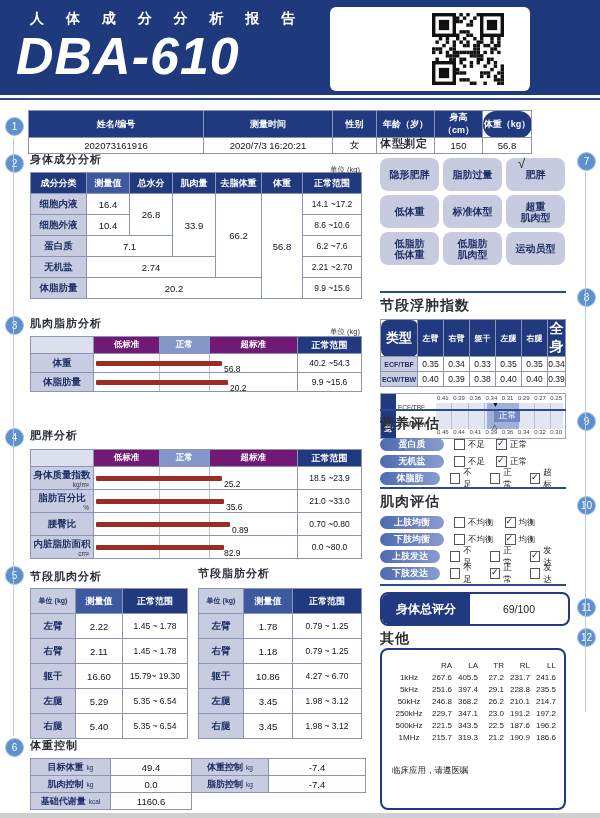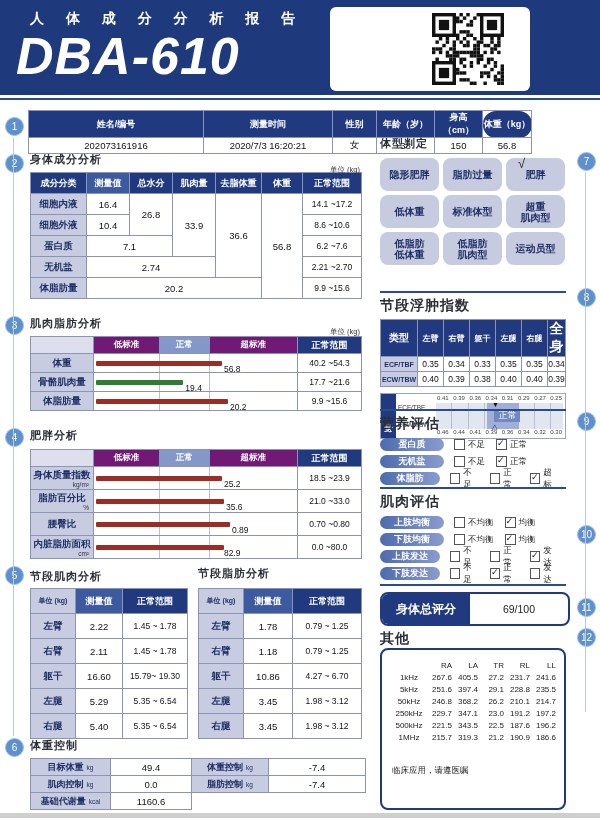--- a/index.html
+++ b/index.html
@@ -244,21 +244,21 @@
 
 <div class="num" style="top:117px;left:5px;">1</div>
 <div class="num" style="top:154px;left:5px;">2</div>
 <div class="num" style="top:316px;left:5px;">3</div>
 <div class="num" style="top:428px;left:5px;">4</div>
 <div class="num" style="top:566px;left:5px;">5</div>
 <div class="num" style="top:738px;left:5px;">6</div>
 <div class="num" style="top:152px;left:577px;">7</div>
 <div class="num" style="top:288px;left:577px;">8</div>
 <div class="num" style="top:412px;left:577px;">9</div>
-<div class="num" style="top:496px;left:577px;margin-top:29px;">10</div>
+<div class="num" style="top:496px;left:577px;">10</div>
 <div class="num" style="top:598px;left:577px;">11</div>
 <div class="num" style="top:628px;left:577px;">12</div>
 <div class="rail" style="left:13px;top:138px;height:598px;"></div>
 <div class="rail" style="left:585px;top:172px;height:540px;"></div>
 
 <table class="info">
   <tbody>
       <tr>
     <td class="th-navy" style="width:174px;">姓名/编号</td>
     <td class="th-navy" style="width:128px;">测量时间</td>
@@ -290,21 +290,21 @@
       <td class="th-navy" style="width:42px;">肌肉量</td>
       <td class="th-navy" style="width:45px;">去脂体重</td>
       <td class="th-navy" style="width:40px;">体重</td>
       <td class="th-navy">正常范围</td>
     </tr>
     <tr>
       <td class="lab">细胞内液</td>
       <td class="val">16.4</td>
       <td class="val" rowspan="2">26.8</td>
       <td class="val" rowspan="3">33.9</td>
-      <td class="val" rowspan="4">36.6</td>
+      <td class="val" rowspan="4">66.2</td>
       <td class="val" rowspan="5">56.8</td>
       <td class="val rng">14.1 ~17.2</td>
     </tr>
     <tr>
       <td class="lab">细胞外液</td>
       <td class="val">10.4</td>
       <td class="val rng">8.6 ~10.6</td>
     </tr>
     <tr>
       <td class="lab">蛋白质</td>
@@ -341,28 +341,20 @@
       </td>
       <td class="th-navy">正常范围</td>
     </tr>
     <tr style="height:19px;">
       <td class="lab">体重</td>
       <td class="track">
         <div class="bar red" style="width: 62%;"></div>
         <span class="bar-val" style="left:64%;">56.8</span>
       </td>
       <td class="val rng">40.2 ~54.3</td>
-    </tr>
-    <tr style="height:19px;">
-      <td class="lab">骨骼肌肉量</td>
-      <td class="track">
-        <div class="bar green" style="width: 43%;"></div>
-        <span class="bar-val" style="left:45%;">19.4</span>
-      </td>
-      <td class="val rng">17.7 ~21.6</td>
     </tr>
     <tr style="height:19px;">
       <td class="lab">体脂肪量</td>
       <td class="track">
         <div class="bar red" style="width: 65%;"></div>
         <span class="bar-val" style="left:67%;">20.2</span>
       </td>
       <td class="val rng">9.9 ~15.6</td>
     </tr>
   </tbody>
@@ -535,21 +527,21 @@
     <div class="bt-cell">运动员型</div>
   </div>
 </div>
 <div class="rdiv" style="top:291px;"></div>
 
 <div class="sec" style="top:297px;left:380px;width:186px;">
   <div class="sec-title" style="font-size:14px;">节段浮肿指数</div>
   <table class="ed-tab" style="margin-top:4px;width:186px;">
     <tbody>
         <tr style="height:13px;">
-      <td class="th-navy" style="width:36px;font-size:10px;">类型</td>
+      <td class="th-navy" style="width:36px;font-size:13px;border-radius:7px;">类型</td>
       <td class="th-navy" style="width:25px;font-size:8px;">左臂</td>
       <td class="th-navy" style="width:25px;font-size:8px;">右臂</td>
       <td class="th-navy" style="width:25px;font-size:8px;">躯干</td>
       <td class="th-navy" style="width:25px;font-size:8px;">左腿</td>
       <td class="th-navy" style="width:25px;font-size:8px;">右腿</td>
       <td class="th-navy" style="font-size:14px;margin-left:16px;">全身</td>
     </tr>
     <tr>
       <td class="lab">ECF/TBF</td>
       <td class="val">0.35</td>

